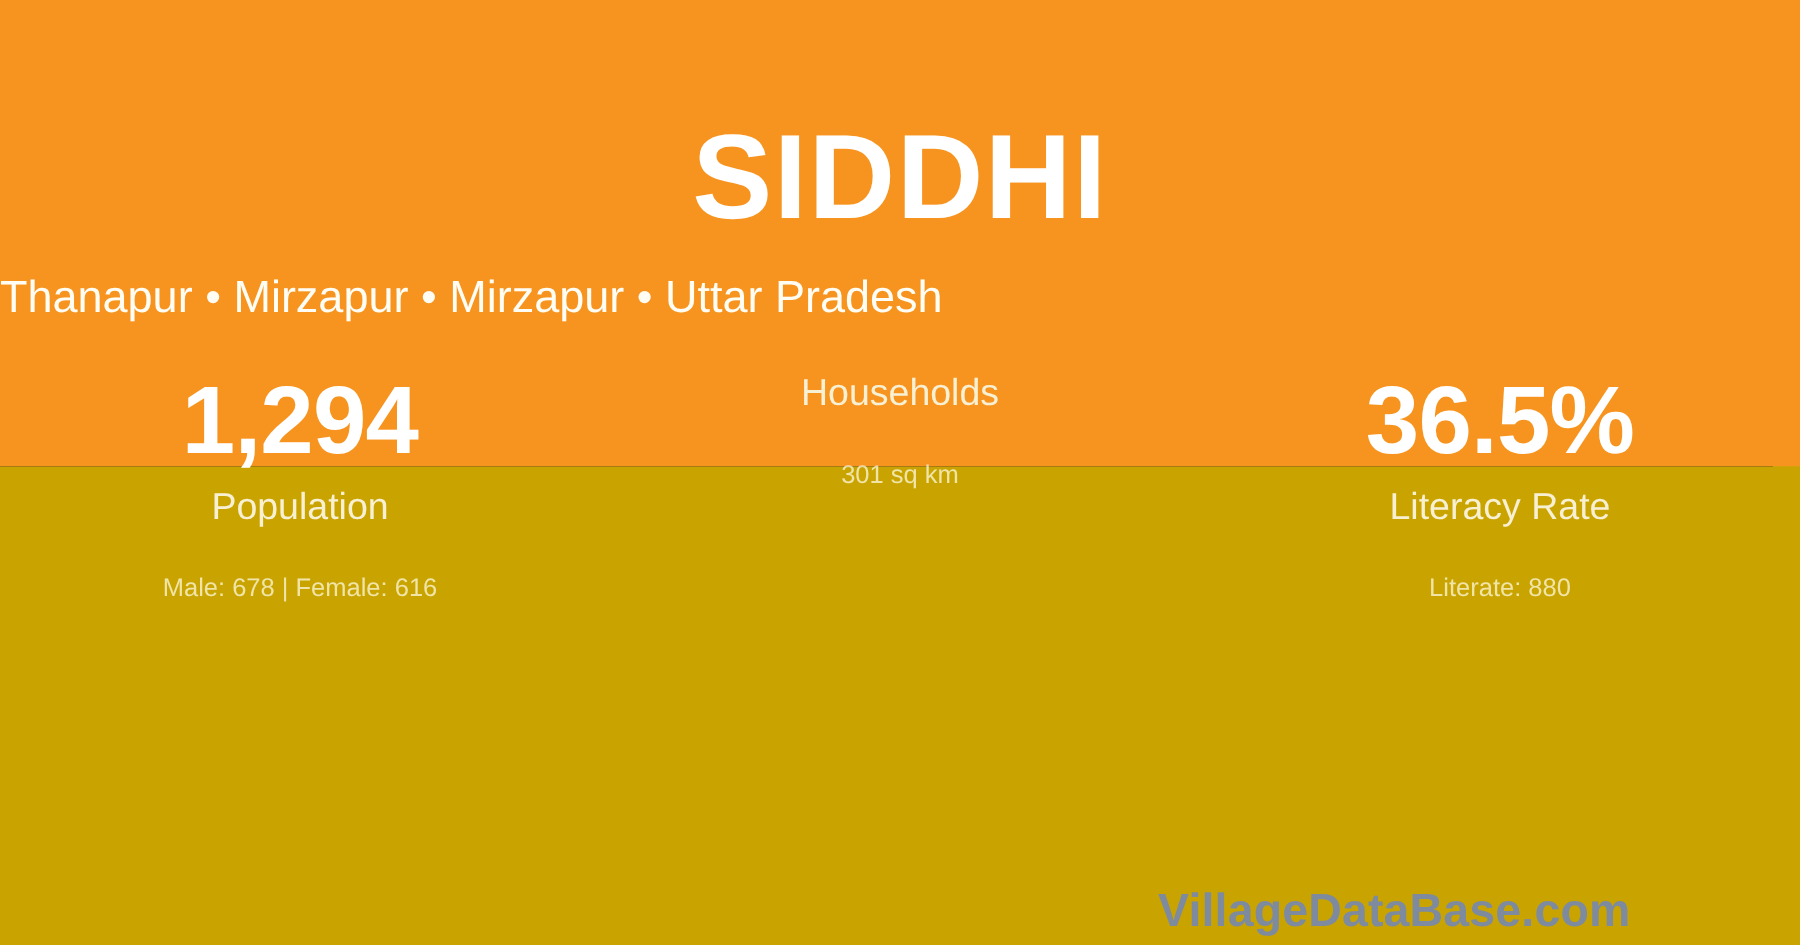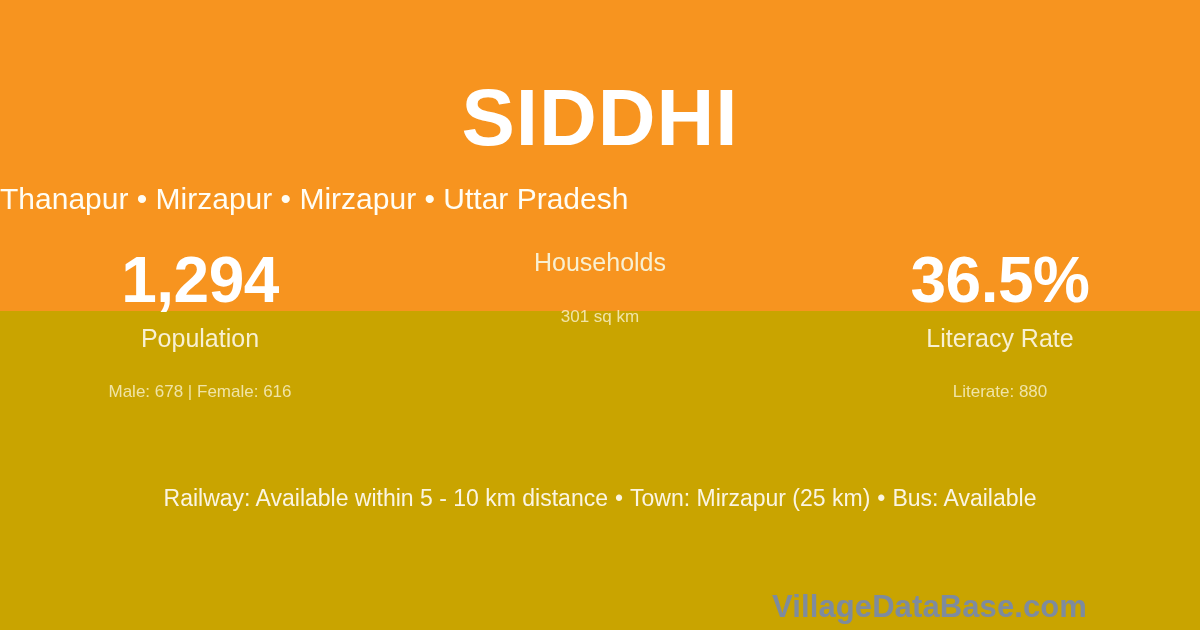--- a/index.html
+++ b/index.html
@@ -152,20 +152,17 @@
       </div>
 
       <div class="stat">
         <div class="stat-value">36.5%</div>
         <div class="stat-label">Literacy Rate</div>
         <div class="stat-sub">Literate: 880</div>
       </div>
 
     </div>
 
-    <div class="info-line">
-      <span>Railway: Available within 5 - 10 km distance</span><span class="info-sep">•</span><span>Town: Mirzapur (25 km)</span><span class="info-sep">•</span><span>Bus: Available</span>
-    </div>
 
     <div class="watermark">VillageDataBase.com</div>
 
   </div>
 </div>
 
 </body></html>

